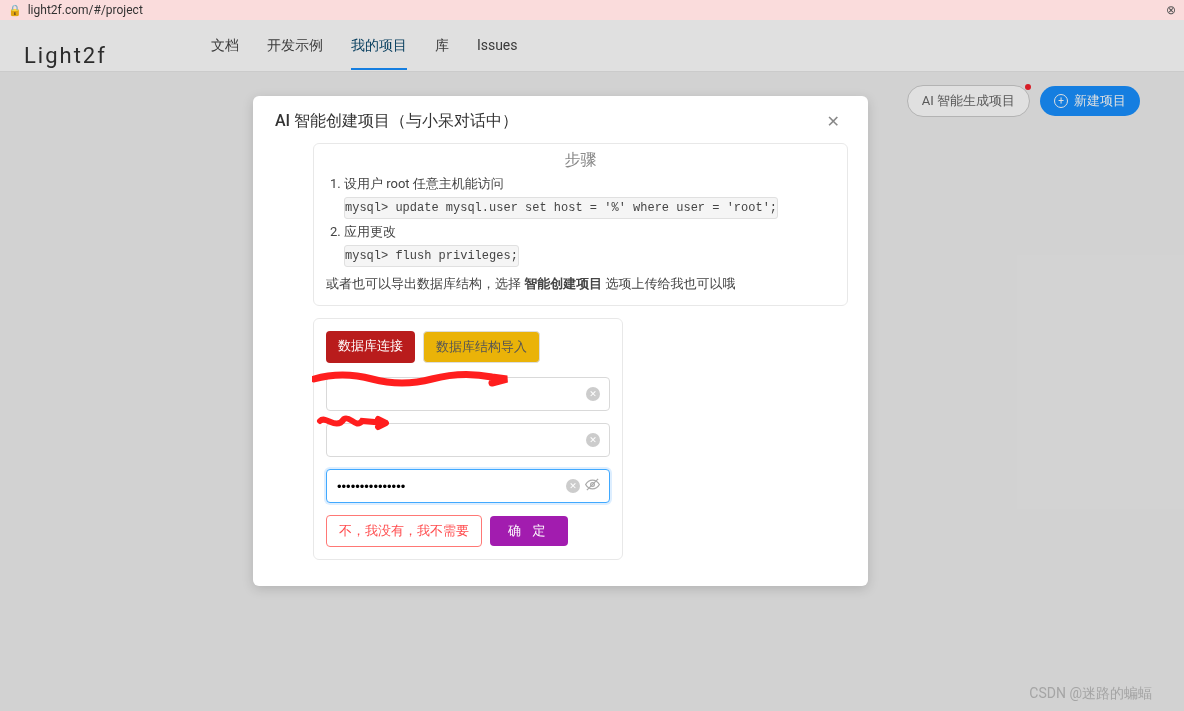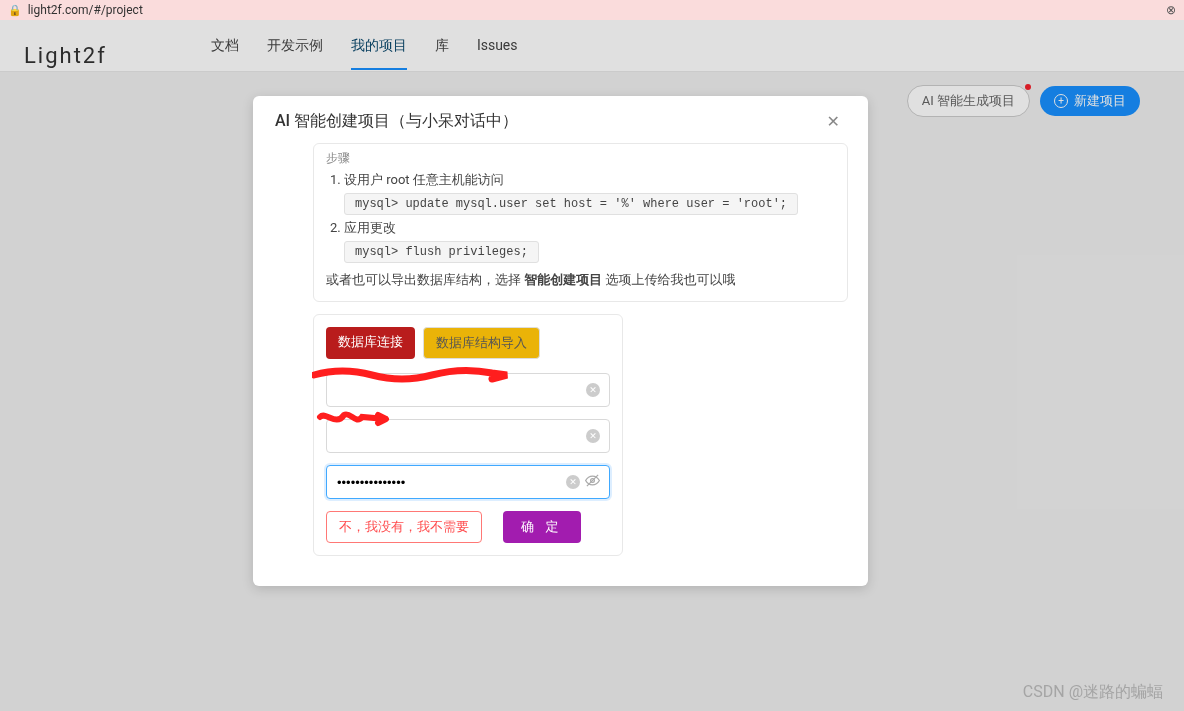--- a/index.html
+++ b/index.html
@@ -27,46 +27,46 @@
     .modal-title { font-size: 16px; color: #333; font-weight: 500; }
     .modal-close { font-size: 16px; color: #888; cursor: pointer; padding: 2px 6px; }
     
     .modal-body { flex: 1; padding: 0 10px 6px 22px; overflow: hidden; position: relative; }
     .chat-scroll { height: 100%; overflow-y: auto; padding-right: 10px; }
     .chat-scroll::-webkit-scrollbar { width: 8px; }
     .chat-scroll::-webkit-scrollbar-thumb { background: #bbb; border-radius: 4px; }
     .chat-scroll::-webkit-scrollbar-track { background: #f0f0f0; }
     
     .bot-bubble { border: 1px solid #e8e8e8; border-radius: 6px; padding: 6px 12px 12px 12px; margin-bottom: 12px; background: #fff; font-size: 13px; color: #444; }
-    .step-title { font-size: 12px; color: #888; margin-bottom: 2px; }
+    .step-title { font-size: 16px; color: #888; margin-bottom: 2px; text-align: center; }
     .step-list { padding-left: 18px; list-style: decimal; }
     .step-list li { margin: 4px 0; font-size: 13px; }
-    .code-inline { display: inline-block; background: #f5f5f5; border: 1px solid #e0e0e0; border-radius: 3px; padding: 3px 10px; font-family: "Courier New", monospace; font-size: 12px; margin-top: 4px; }
+    .code-inline { display: inline-block; background: #f5f5f5; border: 1px solid #e0e0e0; border-radius: 3px; padding: 3px 0; font-family: "Courier New", monospace; font-size: 12px; margin-top: 4px; }
     .bot-note { font-size: 13px; margin-top: 8px; }
     .bot-note b { font-weight: 600; }
     
     .form-card { border: 1px solid #e8e8e8; border-radius: 6px; padding: 12px; width: 310px; margin-bottom: 14px; }
     .tab-row { display: flex; gap: 8px; margin-bottom: 14px; }
     .tab-btn { padding: 6px 12px; font-size: 13px; border-radius: 4px; cursor: pointer; }
     .tab-btn.active { background: #b91c1c; color: #fff; }
     .tab-btn.inactive { background: #eab308; border: 1px solid #ddd; color: #555; }
     .form-input-wrap { position: relative; margin-bottom: 12px; }
     .form-input { width: 100%; height: 34px; border: 1px solid #d9d9d9; border-radius: 4px; padding: 0 50px 0 10px; font-size: 13px; background: #fff; }
     .form-input.focus { border-color: #40a9ff; box-shadow: 0 0 0 2px rgba(24,144,255,0.15); }
     .input-clear { position: absolute; right: 10px; top: 50%; transform: translateY(-50%); width: 14px; height: 14px; background: #ccc; border-radius: 50%; display: flex; align-items: center; justify-content: center; color: #fff; font-size: 9px; cursor: pointer; }
     .input-eye { position: absolute; right: 10px; top: 50%; transform: translateY(-50%); color: #aaa; font-size: 13px; cursor: pointer; }
     .pw-wrap .input-clear { right: 30px; }
-    .form-actions { display: flex; gap: 21px; }
+    .form-actions { display: flex; gap: 8px; align-items: center; }
     .btn-outline-danger { border: 1px solid #ff7875; color: #ff4d4f; background: #fff; padding: 6px 12px; border-radius: 4px; font-size: 13px; cursor: pointer; }
     .btn-primary { background: #a21caf; color: #fff; border: none; padding: 6px 18px; border-radius: 4px; font-size: 13px; cursor: pointer; letter-spacing: 4px; }
     
     .redact1 { position: absolute; pointer-events: none; }
     .redact1 svg { display: block; }
     
-    .watermark { position: absolute; right: 21px; bottom: 8px; color: rgba(120,120,120,0.5); font-size: 16px; }
+    .watermark { position: absolute; right: 32px; bottom: 8px; color: rgba(120,120,120,0.5); font-size: 14px; }
     
     .plus-circle { display: inline-flex; width: 14px; height: 14px; border: 1.5px solid #fff; border-radius: 50%; align-items: center; justify-content: center; font-size: 10px; line-height: 1; }
   </style>
 </head>
 <body>
 
 <div class="url-bar">
   <div style="display:flex;align-items:center">
     <span class="url-lock">🔒</span>
     <span>light2f.com/#/project</span>

